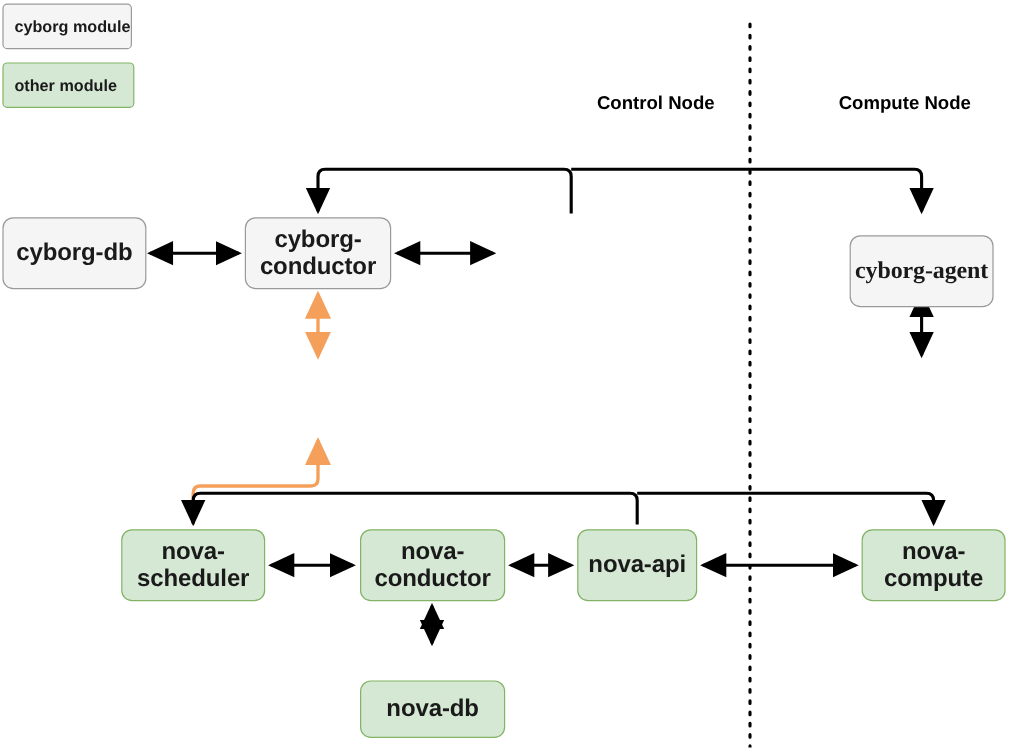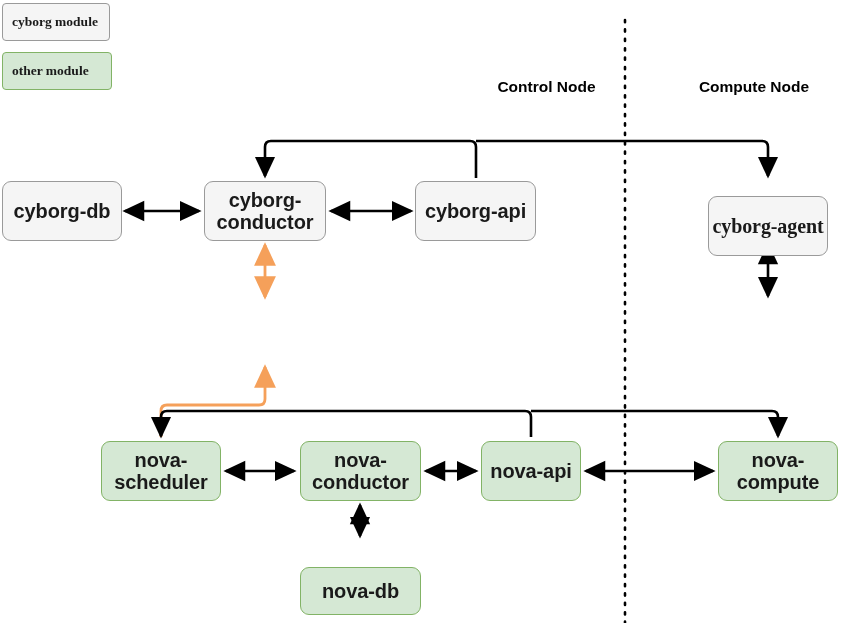--- a/index.html
+++ b/index.html
@@ -55,21 +55,20 @@
     position: absolute;
     box-sizing: border-box;
     display: flex;
     align-items: center;
     justify-content: flex-start;
     padding-left: 9px;
     border-radius: 4px;
     font-size: 13.5px;
     font-weight: 700;
     color: #1a1a1a;
-    font-family: Liberation Serif, serif;
   }
   .legend-item.cyborg {
     background: #f5f5f5;
     border: 1.2px solid #9a9a9a;
   }
   .legend-item.other {
     background: #d5e8d4;
     border: 1.2px solid #82b366;
   }
   .zone-label {
@@ -139,23 +138,20 @@
   <div class="zone-label" style="left:660px; top:30px; width:188px;">Compute Node</div>
 
   <div class="node cyborg" style="left:2px; top:181px; width:120px; height:60px;">
     <span>cyborg-db</span>
   </div>
 
   <div class="node cyborg" style="left:204px; top:181px; width:122px; height:60px;">
     <span>cyborg-conductor</span>
   </div>
 
-  <div class="node cyborg" style="left:415px; top:181px; width:121px; height:60px;">
-    <span>cyborg-api</span>
-  </div>
 
   <div class="node cyborg" style="left:708px; top:196px; width:120px; height:60px;font-family:Liberation Serif, serif;">
     <span>cyborg-agent</span>
   </div>
 
 
 
   <div class="node other" style="left:101px; top:441px; width:120px; height:60px;">
     <span>nova-scheduler</span>
   </div>

